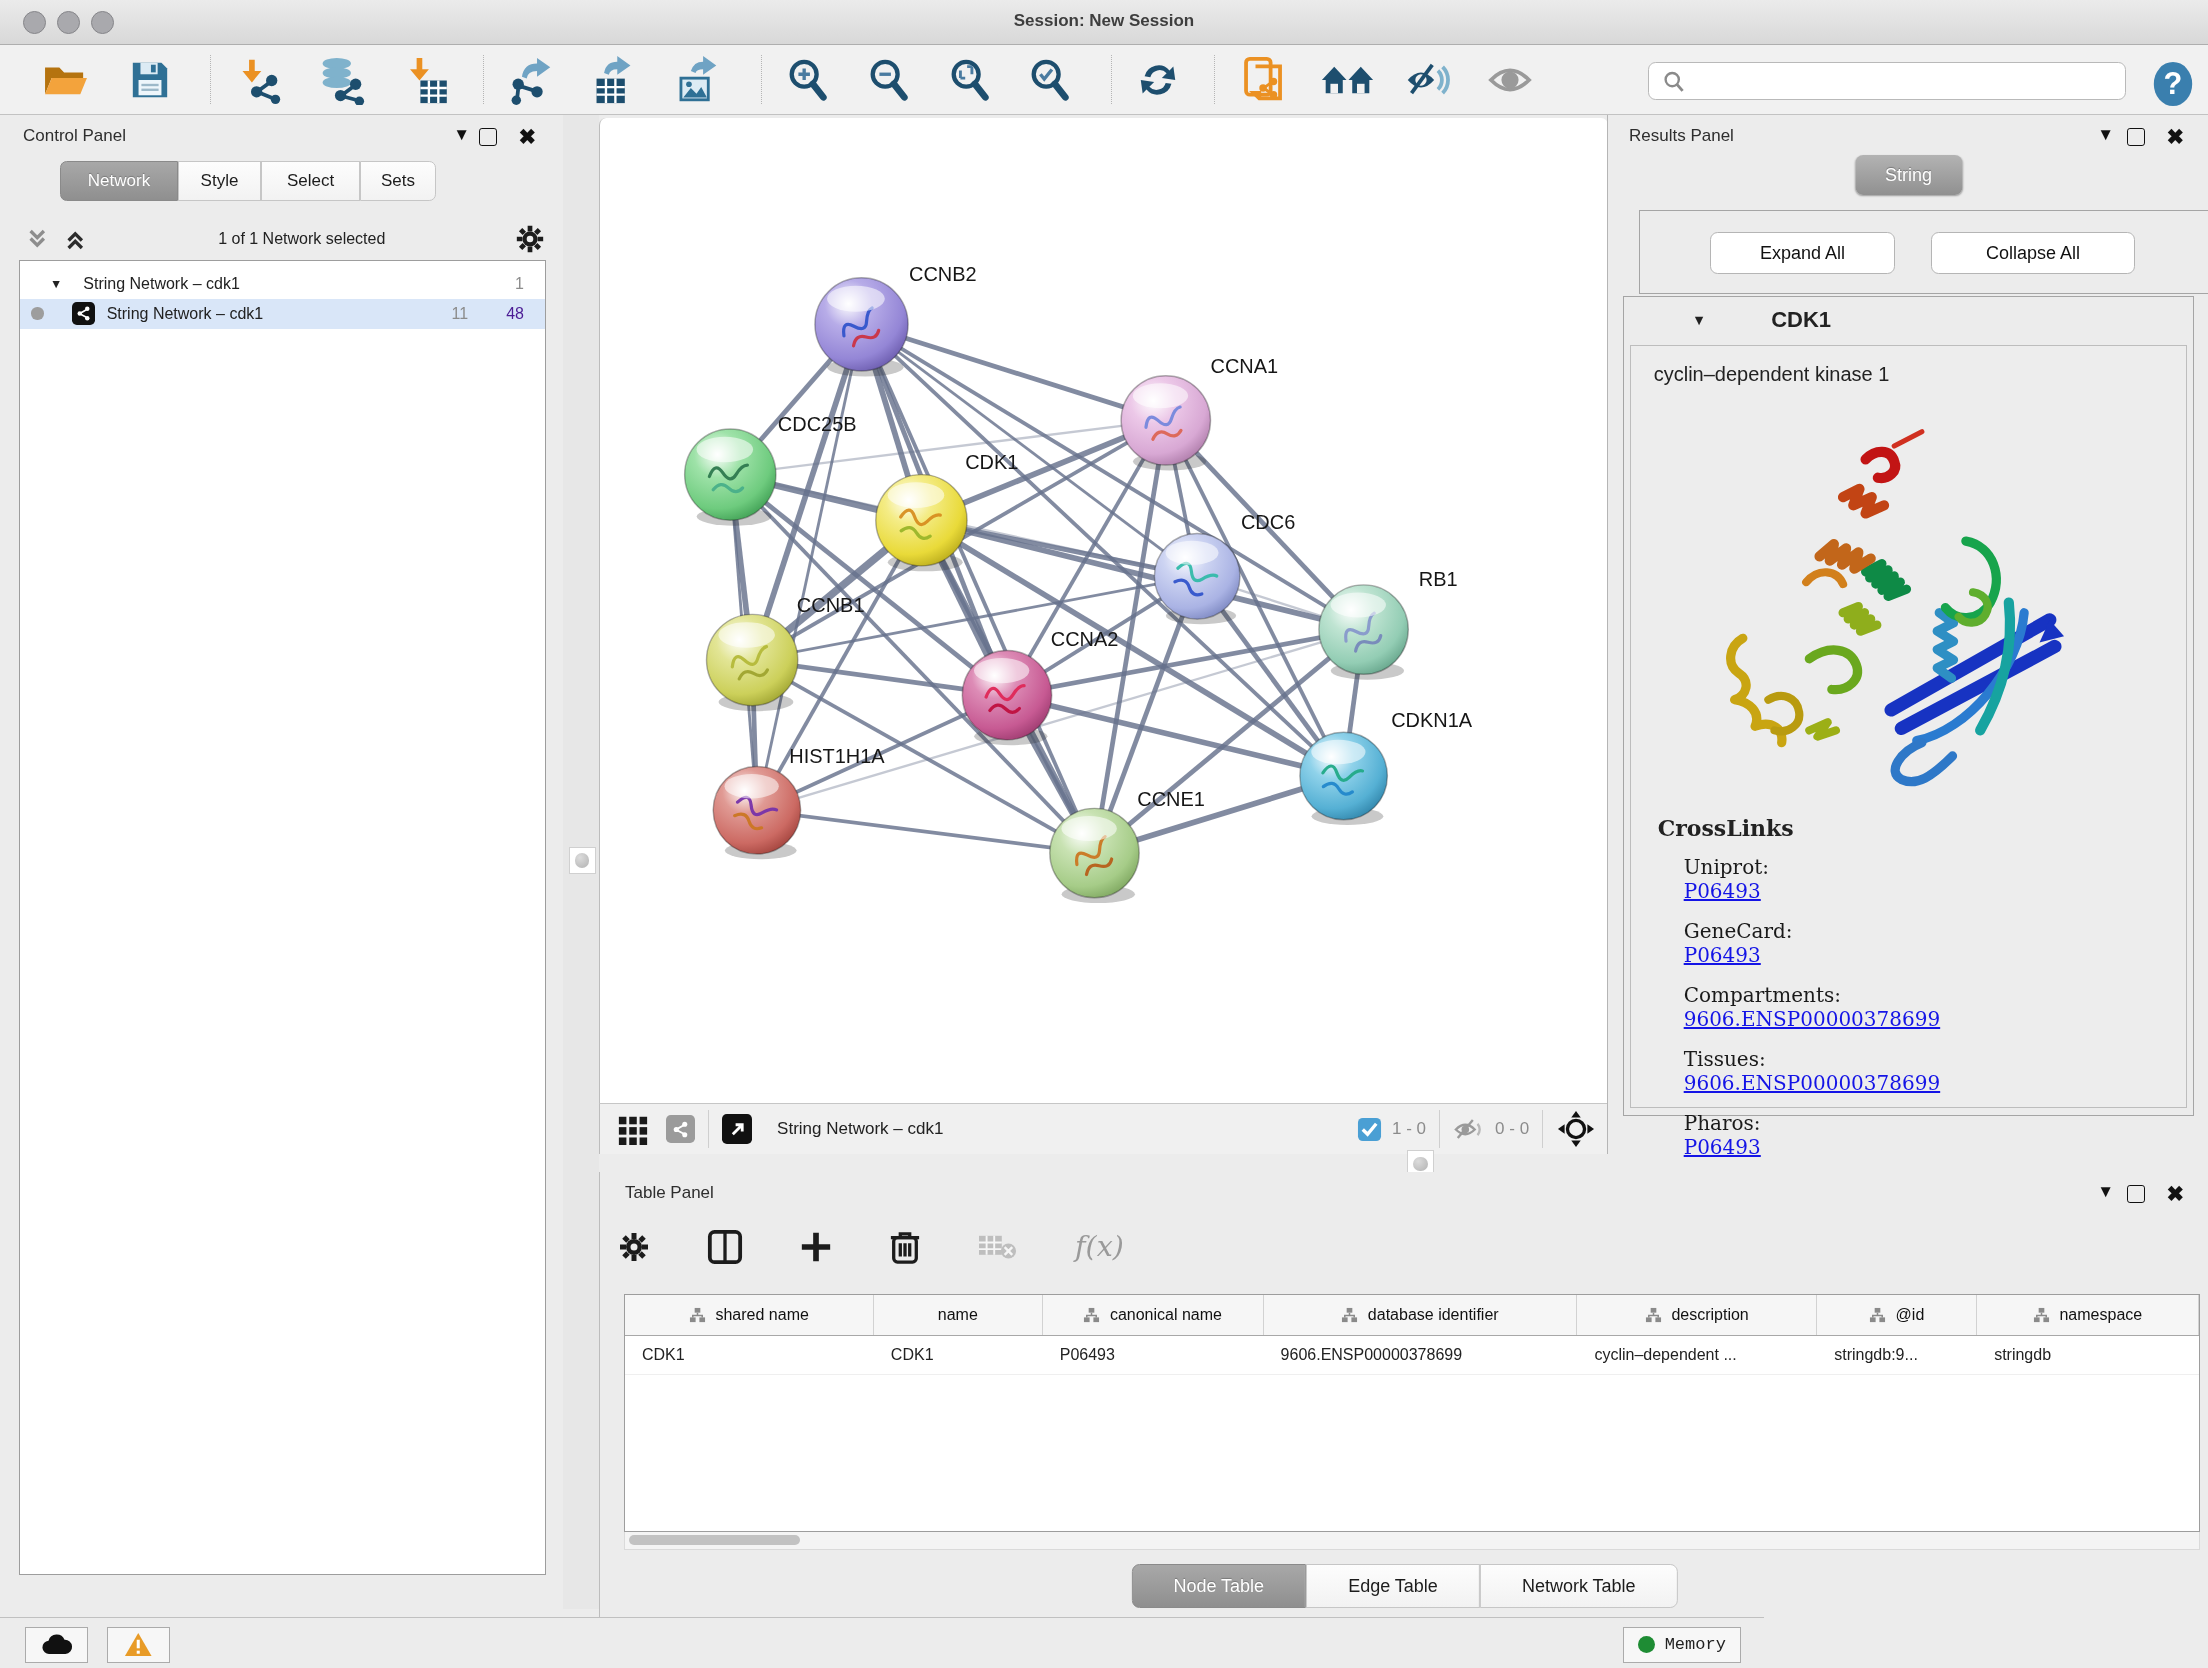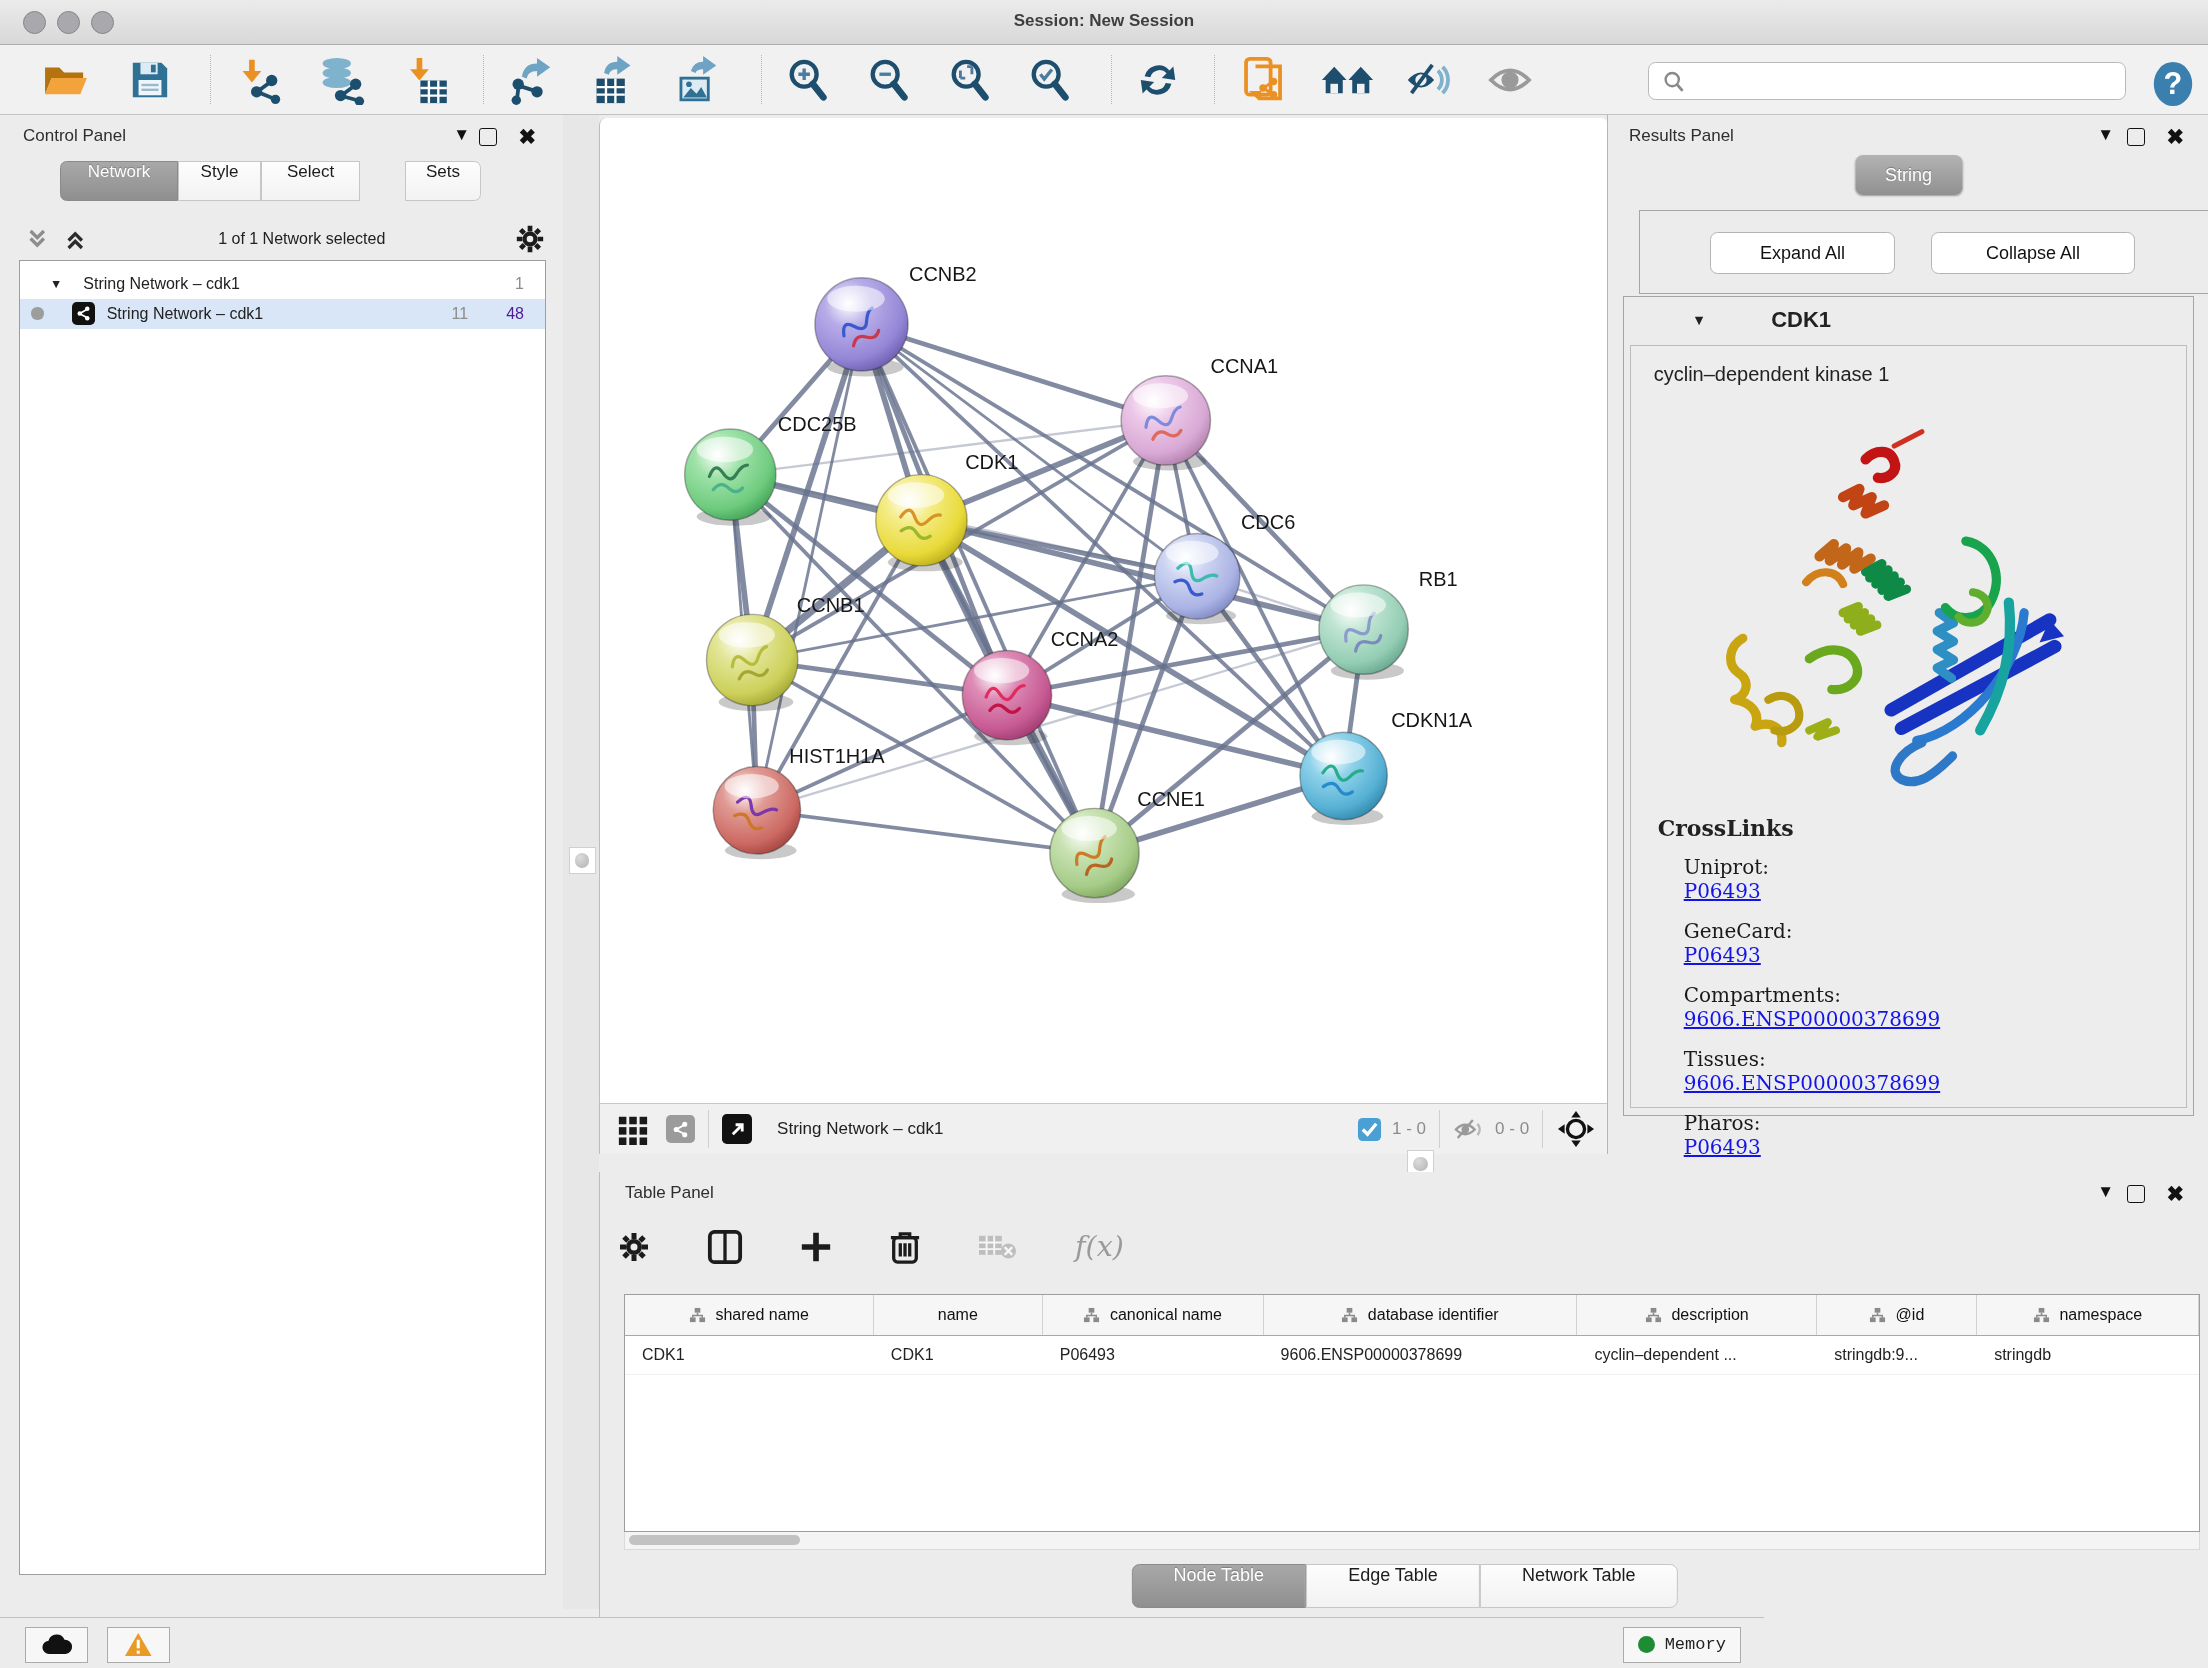--- a/index.html
+++ b/index.html
@@ -16,30 +16,30 @@
   .tbi{position:absolute;top:7.6px;width:55px;height:55px;display:flex;align-items:center;justify-content:center;border-radius:5.7px;}
   .tsep{position:absolute;top:9.5px;width:0;height:49px;border-left:1.9px dotted #b5b5b5;}
   #search-box{position:absolute;left:1648px;top:17px;width:476px;height:36px;background:#fff;
     border:1px solid #b9b9b9;border-radius:7.6px;display:flex;align-items:center;}
   #search-box input{border:none;outline:none;flex:1;font-size:16px;background:transparent;height:28.5px;}
   
   .panel-head{font-size:17px;color:#2e2e2e;}
   .win-icons{position:absolute;display:flex;gap:21px;align-items:center;}
   .wi{font-size:17px;color:#111;line-height:1;}
   .wi-box{width:16px;height:16px;border:1.9px solid #111;border-radius:2.9px;}
-  .tabbtn{height:38px;display:flex;justify-content:center;font-size:17px;
+  .tabbtn{height:38px;display:flex;align-items:center;justify-content:center;font-size:17px;
      background:linear-gradient(#fdfdfd,#f2f2f2);border:1px solid #c6c6c6;color:#1c1c1c;}
   .tabbtn.active{background:linear-gradient(#a8a8a8,#8f8f8f);color:#fff;border-color:#8a8a8a;text-shadow:0 -1px 1px rgba(0,0,0,.25);}
   
   #control-panel{left:0;top:115px;width:563px;height:1494px;background:#ececec;}
   #cp-tabs{position:absolute;left:60px;top:46px;display:flex;}
   #cp-tabs .tabbtn:first-child{border-radius:6.7px 0 0 6.7px;width:116px;}
   #cp-tabs .tabbtn:nth-child(2){width:81px;}
   #cp-tabs .tabbtn:nth-child(3){width:97px;}
-  #cp-tabs .tabbtn:last-child{border-radius:0 6.7px 6.7px 0;width:74px;margin-left:45px;}
+  #cp-tabs .tabbtn:last-child{border-radius:0 6.7px 6.7px 0;width:74px;}
   #cp-selbar{position:absolute;left:0px;top:103px;width:563px;height:42px;display:flex;align-items:center;}
   #cp-tree{position:absolute;left:19px;top:145px;width:525px;height:1313px;background:#fff;border:1px solid #9d9d9d;}
   .tree-row{height:30px;display:flex;align-items:center;font-size:16px;}
   .tree-row.selected{background:#d9e6f8;}
   .share-badge{width:23px;height:23px;border-radius:4.8px;background:#111;display:flex;align-items:center;justify-content:center;}
   
   .vsplit{top:115px;width:36px;height:1494px;background:#e7e7e7;}
   .grab{position:absolute;width:25px;height:25px;background:#fff;border:1px solid #d0d0d0;
         display:flex;align-items:center;justify-content:center;}
   .grab i{width:14.3px;height:14.3px;border-radius:50%;background:radial-gradient(circle at 35% 30%,#dcdcdc,#b2b2b2);display:block;}

